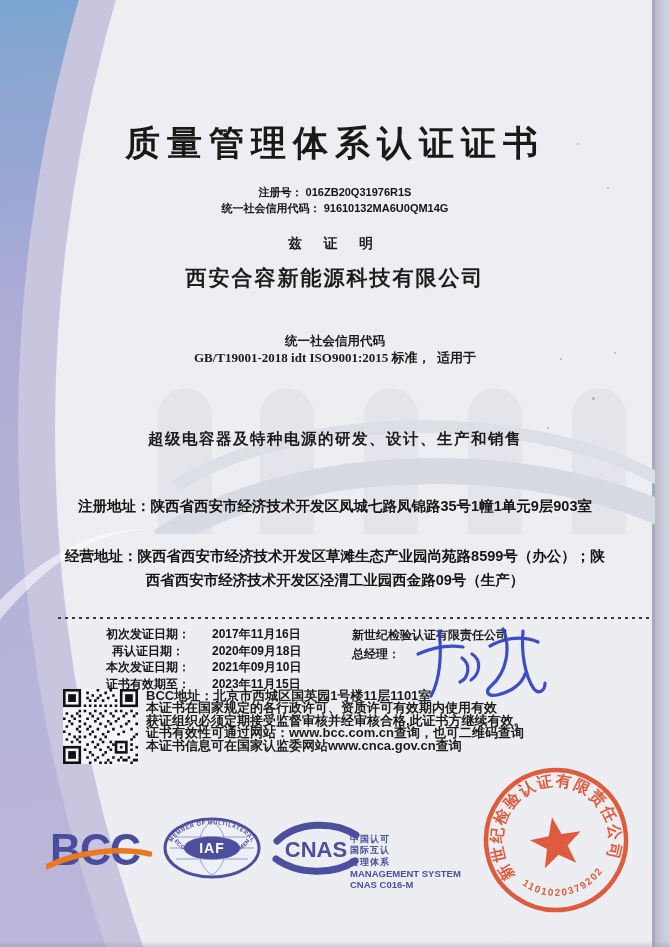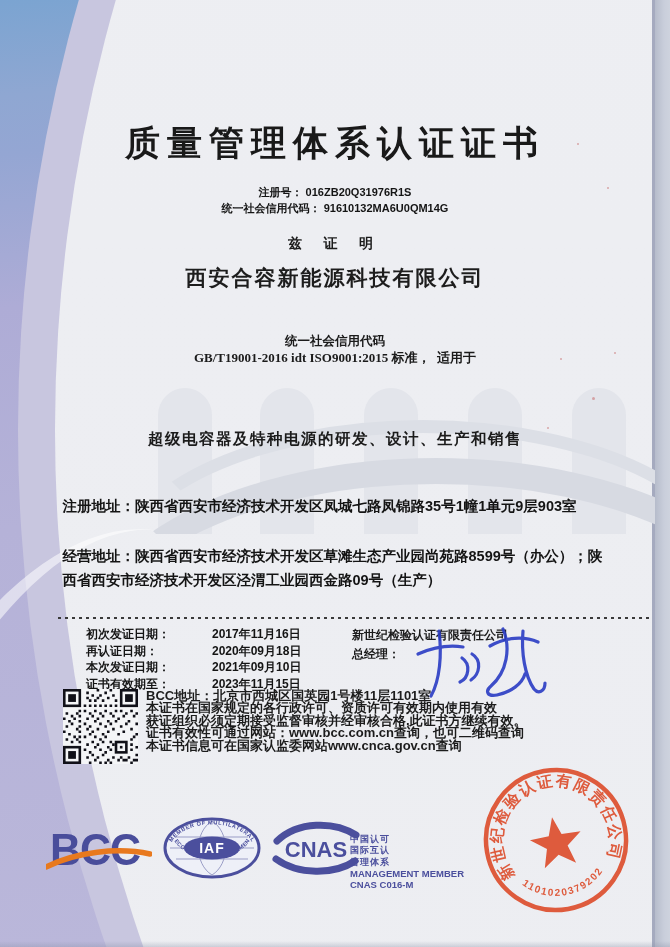--- a/index.html
+++ b/index.html
@@ -31,28 +31,28 @@
   .ctr{left:30px;width:610px;text-align:center;z-index:3;}
   .serif{font-family:"Liberation Serif","DejaVu Serif",serif;}
   .title{top:120px;font-size:35px;font-weight:600;letter-spacing:7px;color:#191919;}
   .regline{top:185px;font-size:11px;font-weight:700;color:#141414;}
   .regline2{top:201px;font-size:11px;font-weight:700;color:#141414;}
   .certify{top:235px;font-size:14px;font-weight:600;letter-spacing:9px;white-space:pre;}
   .company{top:264px;font-size:21px;font-weight:600;letter-spacing:2px;color:#1d1d1d;}
   .std1{top:333px;font-size:12.5px;font-weight:600;}
   .std2{top:349px;font-size:13px;font-weight:600;white-space:pre;}
   .scope{top:429px;font-size:15.5px;font-weight:600;letter-spacing:1.5px;}
-  .addr{top:495px;left:50%;transform:translateX(-50%);width:545px;
+  .addr{top:495px;left:50%;transform:translateX(-50%);width:545px;text-align:center;
     font-size:14.5px;font-weight:700;line-height:23px;color:#141414;z-index:3;}
   .addr2{top:544px;line-height:24px;}
   .dashes{left:58px;top:617px;width:594px;height:2px;z-index:3;
     background:repeating-linear-gradient(90deg,#3a3a3a 0 3px,transparent 3px 7px);}
   .dates{left:86px;top:626px;z-index:3;font-size:12px;font-weight:700;color:#141414;}
   .drow{display:flex;line-height:16.5px;}
-  .dlabel{width:124px;text-align:left;}
+  .dlabel{width:124px;text-align:center;}
   .dval{margin-left:2px;}
   .issuer{left:352px;top:627px;font-size:12px;font-weight:700;z-index:3;}
   .gm{left:352px;top:646px;font-size:12px;font-weight:700;z-index:3;}
   .sig{left:406px;top:622px;z-index:4;}
   .fineprint{left:146px;top:690px;font-size:13px;font-weight:600;line-height:12.4px;color:#1c1c1c;z-index:3;}
   .qr{left:63px;top:689px;z-index:3;}
   
   .bcc{left:50px;top:826px;width:100px;height:52px;z-index:4;}
   .bcc-text{position:absolute;left:0;top:0;font-size:43px;font-weight:800;letter-spacing:-1px;
     color:#494d9b;transform:scaleY(1.02);line-height:48px;}
@@ -92,21 +92,21 @@
   <div class="abs speck" style="left:592px;top:397px;width:3px;height:3px"></div>
   <div class="abs speck" style="left:614px;top:352px;width:2px;height:2px"></div>
   <div class="abs speck" style="left:547px;top:427px;width:2px;height:2px"></div>
 
   <div class="abs ctr serif title">质量管理体系认证证书</div>
   <div class="abs ctr regline">注册号： 016ZB20Q31976R1S</div>
   <div class="abs ctr regline2">统一社会信用代码： 91610132MA6U0QM14G</div>
   <div class="abs ctr serif certify">兹 证 明</div>
   <div class="abs ctr serif company">西安合容新能源科技有限公司</div>
   <div class="abs ctr serif std1">统一社会信用代码</div>
-  <div class="abs ctr serif std2">GB/T19001-2016 idt ISO9001:2015 标准，  适用于</div>
+  <div class="abs ctr serif std2">GB/T19001-2018 idt ISO9001:2015 标准，  适用于</div>
   <div class="abs ctr serif scope">超级电容器及特种电源的研发、设计、生产和销售</div>
 
   <div class="abs addr">注册地址：陕西省西安市经济技术开发区凤城七路凤锦路35号1幢1单元9层903室</div>
   <div class="abs addr addr2">经营地址：陕西省西安市经济技术开发区草滩生态产业园尚苑路8599号（办公）；陕西省西安市经济技术开发区泾渭工业园西金路09号（生产）</div>
 
   <div class="abs dashes"></div>
 
   <div class="abs dates">
     <div class="drow">
       <span class="dlabel">初次发证日期：</span>
@@ -209,21 +209,21 @@
   <svg class="abs cnas-mark" width="88" height="60" viewBox="0 0 88 60">
     <path d="M5,23 C26,3 62,3 84,17" fill="none" stroke="#4b4f9d" stroke-width="7" stroke-linecap="round"></path>
     <path d="M4,41 C26,57 62,57 83,43" fill="none" stroke="#4b4f9d" stroke-width="7" stroke-linecap="round"></path>
     <text x="44" y="39" font-size="22" font-weight="800" fill="#4b4f9d" text-anchor="middle" letter-spacing="0">CNAS</text>
   </svg>
 
   <div class="abs cnas-text">
     <div class="cnas-cn">中国认可</div>
     <div class="cnas-cn">国际互认</div>
     <div class="cnas-cn">管理体系</div>
-    <div class="cnas-en">MANAGEMENT MEMBER</div>
+    <div class="cnas-en">MANAGEMENT SYSTEM</div>
     <div class="cnas-en">CNAS C016-M</div>
   </div>
 
   <svg class="abs seal" width="160" height="160" viewBox="0 0 160 160">
     <circle cx="80" cy="80" r="70" fill="none" stroke="#dd4f2e" stroke-width="4.5"></circle>
     <polygon fill="#dd4f2e" points="80,57 86.5,75.1 105.7,75.7 90.5,87.4 95.9,105.8 80,95 64.1,105.8 69.5,87.4 54.3,75.7 73.5,75.1"></polygon>
     <defs>
       <path id="sealTop" d="M 33.2,107 A 54,54 0 1 1 126.8,107"></path>
       <path id="sealBot" d="M 34.1,112.1 A 56,56 0 0 0 125.9,112.1"></path>
     </defs>

